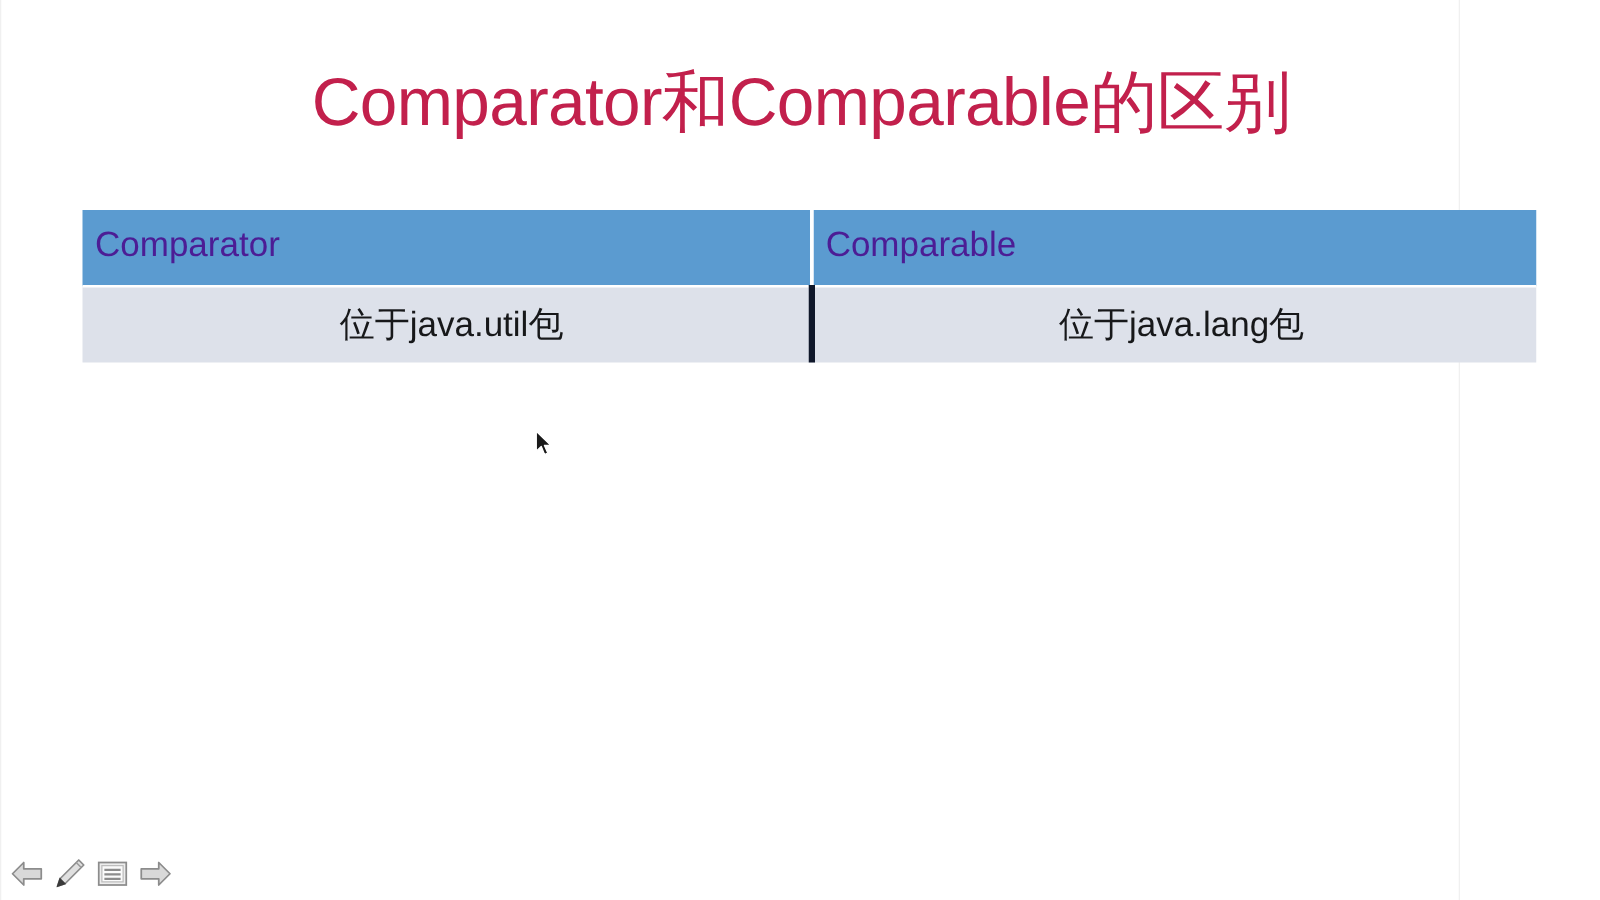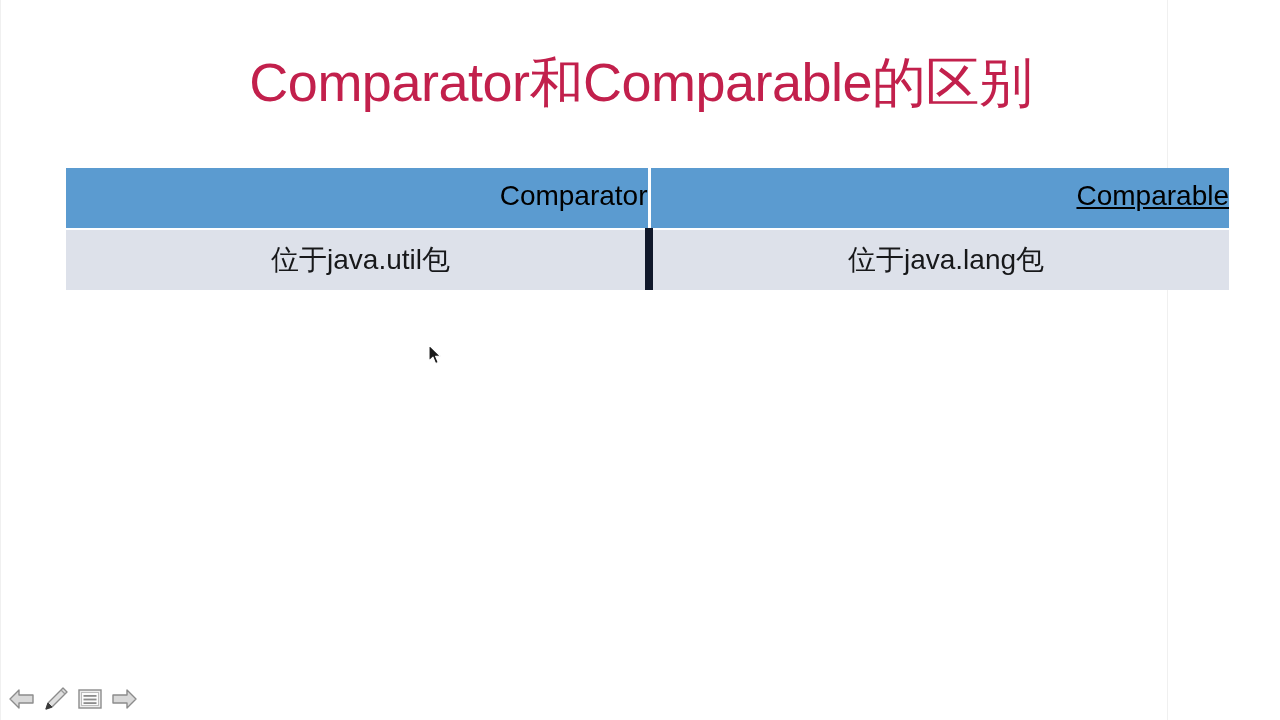--- a/index.html
+++ b/index.html
@@ -62,39 +62,38 @@
     font-size: 28px;
     font-weight: 400;
     line-height: 1.42;
     color: #17181a;
     border: 0;
     text-align: center;
   }
 
   #compare-table thead th {
     background: #5b9bd0;
-    color: #000000;
+    color: #4c1d95;
     height: 42px;
     padding-top: 8px;
     padding-bottom: 10px;
-    text-align: right;
+    text-align: left;
   }
   #compare-table thead th.col-right {
     border-left: 3px solid #ffffff;
-    text-decoration: underline;
   }
 
   #compare-table tbody tr.band-dark td { background: #dde1ea; }
   #compare-table tbody tr.band-light td { background: #f0f2f7; }
 
   #compare-table tbody td {
     border-top: 2px solid #ffffff;
   }
   #compare-table tbody td.col-right {
-    border-left: 8px solid #0f172a;
+    border-left: 5px solid #0f172a;
   }
 
   #compare-table tbody tr.tall td {
     height: 108px;
   }
 
   
   #bottom-toolbar {
     position: absolute;
     left: 6px;

